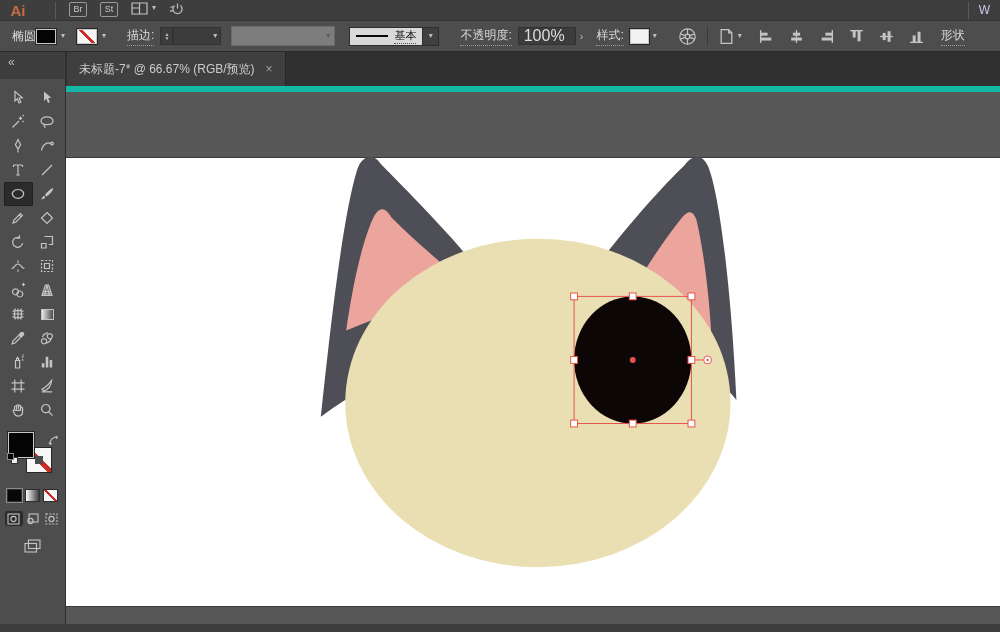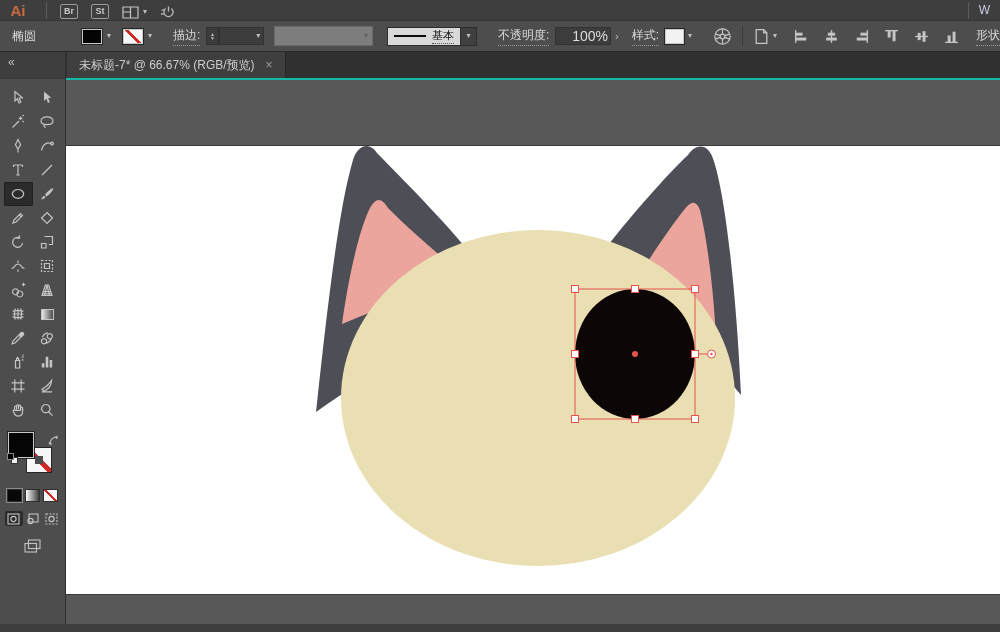--- a/index.html
+++ b/index.html
@@ -4,21 +4,21 @@
 <style>
   * { margin:0; padding:0; box-sizing:border-box; }
   html,body { width:1000px; height:632px; overflow:hidden; background:#3E3E3E;
     font-family:"Liberation Sans","DejaVu Sans",sans-serif; }
 
   
   .menubar { height:20px; display:flex; align-items:center; background:#3E3E3E;
     color:#DCDCDC; font-size:12.5px; white-space:nowrap; }
   .ai-logo { width:36px; text-align:center; color:#C96B41; font-weight:bold; font-size:15px; }
   .menu-item { padding:0 5px; margin:0 2px; cursor:default; }
-  .mb-icons { display:flex; align-items:flex-end; gap:13px; margin-left:10px;font-weight:bold; }
+  .mb-icons { display:flex; align-items:flex-start; gap:13px; margin-left:19px; }
   .mb-divider { width:1px; height:17px; background:#5A5A5A; }
   .badge { width:18px; height:15px; border:1px solid #9A9A9A; border-radius:2px; font-size:9px;
     display:flex; align-items:center; justify-content:center; color:#C8C8C8; }
   .chev { color:#BEBEBE; font-size:8px; line-height:1; }
   .mb-right { margin-left:auto; display:flex; align-items:center; gap:10px; padding-right:10px; }
   .mb-w { color:#C9CCE8; font-size:12px; }
 
   
   .controlbar { height:32px; background:#4D4D4D; border-top:1px solid #343434;
     border-bottom:1px solid #2A2A2A; display:flex; align-items:center; font-size:12px;
@@ -37,21 +37,21 @@
   .dd-disabled { width:104px; height:20px; background:#7D7D7D; border:1px solid #6A6A6A;
     display:flex; align-items:center; justify-content:flex-end; padding-right:4px; margin-left:10px; }
   .dd-disabled .chev { color:#5E5E5E; }
   .brush-box { display:flex; height:19px; margin-left:14px; }
   .brush-preview { width:74px; background:#D9D9D9; display:flex; align-items:center;
     padding:0 6px; gap:6px; border:1px solid #2E2E2E; }
   .brush-line { flex:1; height:2px; background:#0A0A0A; }
   .brush-name { font-size:11px; color:#111; border-bottom:1px dotted #555; }
   .brush-chev { width:16px; background:#404040; border:1px solid #2E2E2E; border-left:none;
     display:flex; align-items:center; justify-content:center; }
-  .opacity-field { width:58px; padding-left:16px; font-size:14px; color:#DDD; }
+  .opacity-field { width:58px; padding-left:5px; font-size:16px; color:#DDD; }
   .cb-arrow { color:#BBB; font-size:11px; margin:0 3px 0 4px; }
   .style-swatch { width:19px; height:15px; background:#F2F2F2; border:1px solid #C9C9C9; outline:1px solid #262626; }
   .icon-btn { display:flex; align-items:center; }
   .cb-divider { width:1px; height:20px; background:#3A3A3A; margin:0 10px; }
   .align-group { display:flex; gap:13px; margin-left:16px; align-items:center; }
   .shape-label { margin-left:16px; }
 
   
   .main { display:flex; height:572px; }
   .toolcol { width:66px; background:#4A4A4A; border-right:1px solid #303030;
@@ -80,21 +80,21 @@
   .color-row { display:flex; gap:3px; margin-top:9px; }
   .cr-btn { width:15px; height:13px; border:1px solid #2E2E2E; }
   .cr-color { background:#080808; outline:1px solid #8A8A8A; }
   .cr-grad { background:linear-gradient(90deg,#FDFDFD,#3A3A3A); }
   .modes-row { display:flex; gap:1px; margin-top:9px; }
   .mode-btn { width:18px; height:15px; display:flex; align-items:center; justify-content:center; }
   .mode-btn.active { background:#2B2B2B; border-radius:2px; }
   .screen-btn { margin-top:13px; }
 
   .canvascol { flex:1; min-width:0; display:flex; flex-direction:column; }
-  .tabbar { height:28px; background:#303030; display:flex; border-bottom:2px solid #14b8a6; flex:0 0 auto; }
+  .tabbar { height:40px; background:#303030; display:flex; border-bottom:6px solid #14b8a6; flex:0 0 auto; }
   .tab { background:#3F3F3F; display:flex; align-items:center; padding:0 12px; gap:11px;
     font-size:12px; color:#CCC; border-right:1px solid #262626; margin-left:1px; }
   .tab-close { color:#9E9E9E; font-size:12px; }
 
   .canvas { flex:1; position:relative; overflow:hidden; }
   .artboard { position:absolute; left:0; right:0; top:65px; height:450px;
     border-top:1px solid #3A3A3A; border-bottom:1px solid #3A3A3A; }
   .catsvg { position:absolute; inset:0; width:100%; height:100%; }
 </style>
 </head>
@@ -118,21 +118,21 @@
         </svg>
     </div>
   </div>
   <div class="mb-right">
     <div class="mb-divider"></div>
     <span class="mb-w">W</span>
   </div>
 </div>
 
 <div class="controlbar">
-  <span style="margin-right:46px;">椭圆</span>
+  <span style="">椭圆</span>
 
   <div class="icon-btn">
     <div class="swatch fill-swatch"></div>
     <span class="chev" style="margin-left:5px">▾</span>
   </div>
   <div class="icon-btn" style="margin-left:12px;">
     <div class="swatch none-swatch none-diag"></div>
     <span class="chev" style="margin-left:5px">▾</span>
   </div>
 

